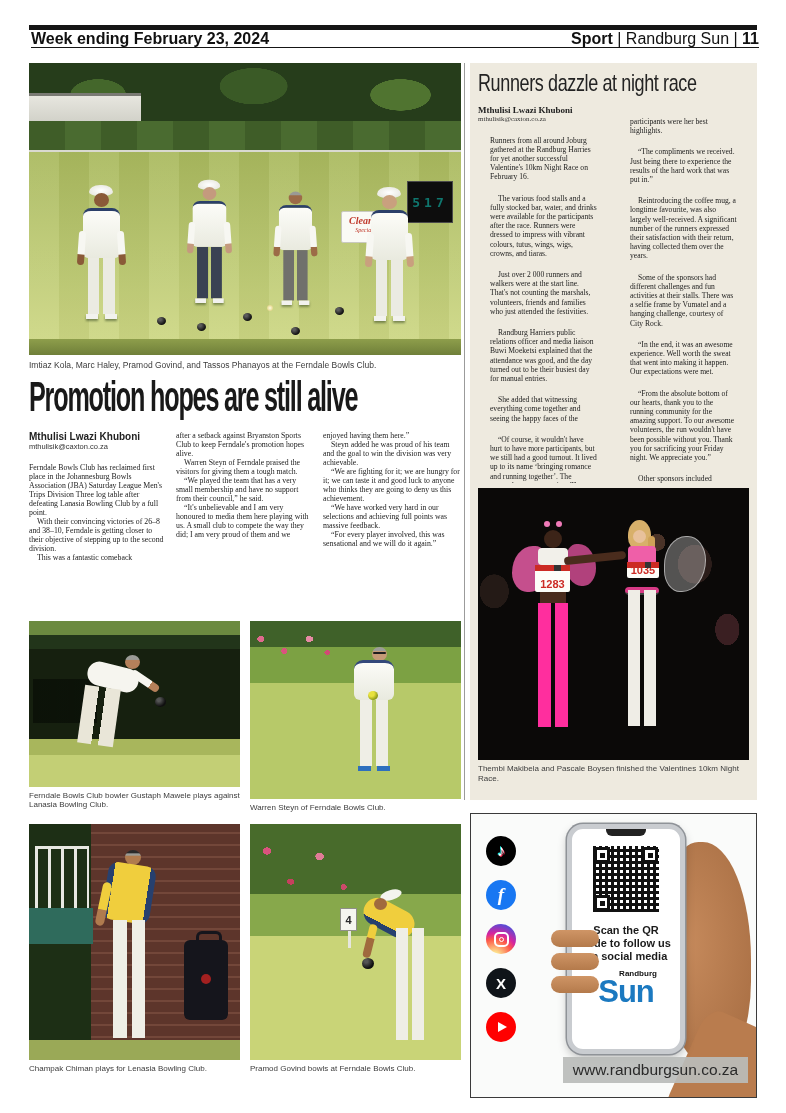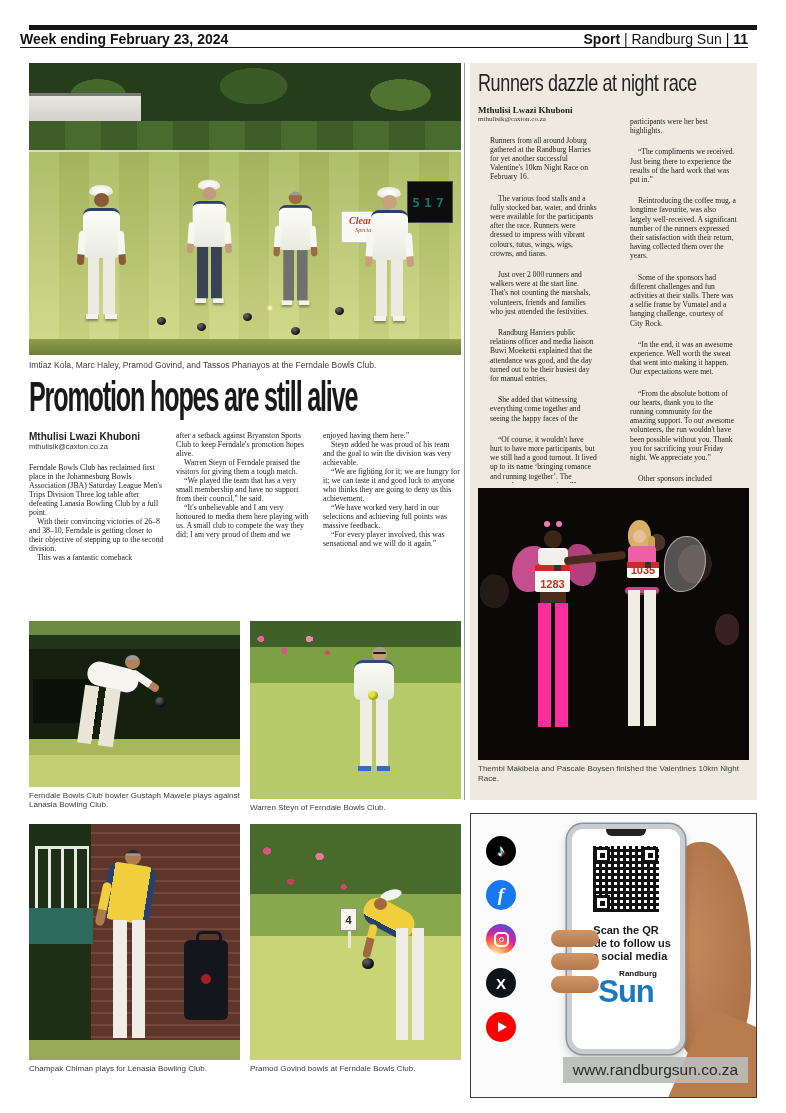--- a/index.html
+++ b/index.html
@@ -1,23 +1,23 @@
 <!DOCTYPE html>
 <html><head>
 <meta charset="utf-8">
 <style>
   *{margin:0;padding:0;box-sizing:border-box}
   html,body{background:#e8e8e8}
   .page{position:relative;width:786px;height:1113px;background:#fff;margin:0 auto;
         font-family:"Liberation Sans",sans-serif;color:#1c1c1c;overflow:hidden}
   
   .topbar{position:absolute;left:29px;top:25px;width:728px;height:5px;background:#151515}
-  .hrow{position:absolute;left:20px;top:31px;width:728px;height:17px;display:flex;
+  .hrow{position:absolute;left:31px;top:31px;width:728px;height:17px;display:flex;
         justify-content:space-between;align-items:center;border-bottom:1.4px solid #151515;
-        font-size:14px;color:#111}
+        font-size:16px;color:#111}
   .hrow .bold{font-weight:bold}
   
   .leftcol{position:absolute;left:29px;top:63px;width:432px}
   .rightcol{position:absolute;left:470px;top:63px;width:287px}
   .vdiv{position:absolute;left:464px;top:63px;width:1px;height:737px;background:#9b9b9b}
   
   .ph{position:relative;overflow:hidden;background:#9aa66a}
   .abs{position:absolute}
   .cap{font-size:8px;line-height:9.5px;color:#3c3c3c;margin-top:4px}
   

